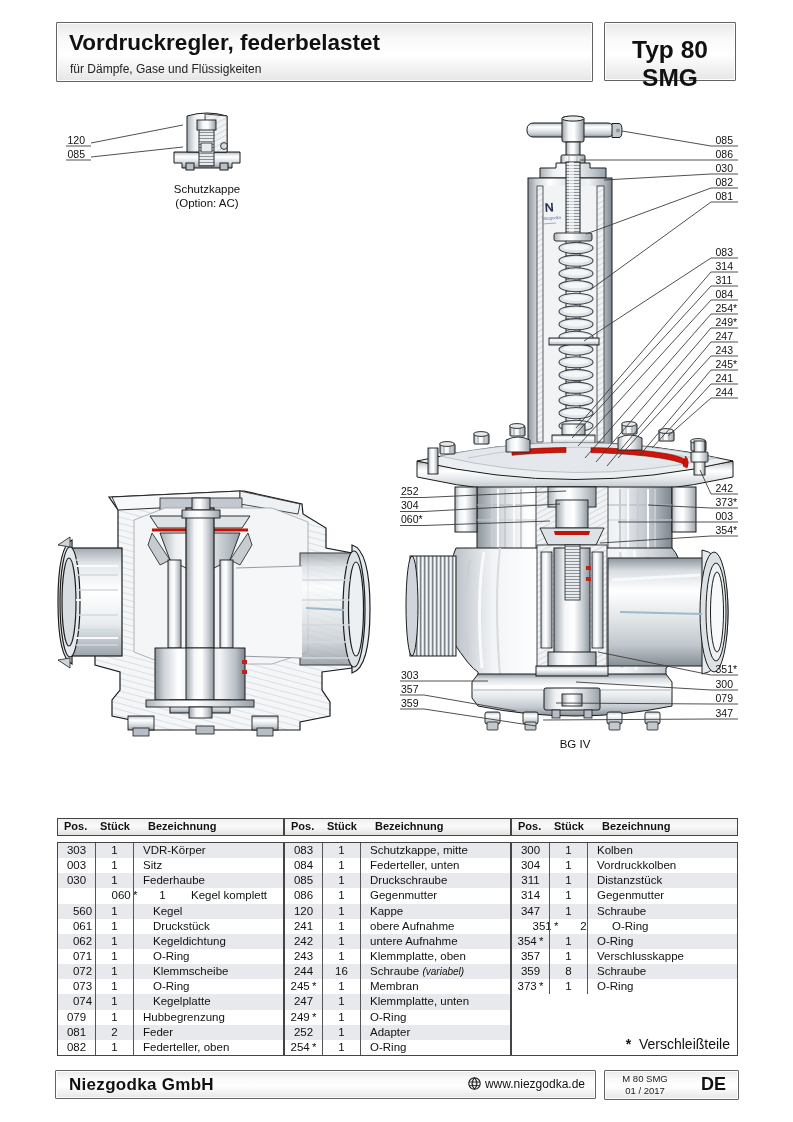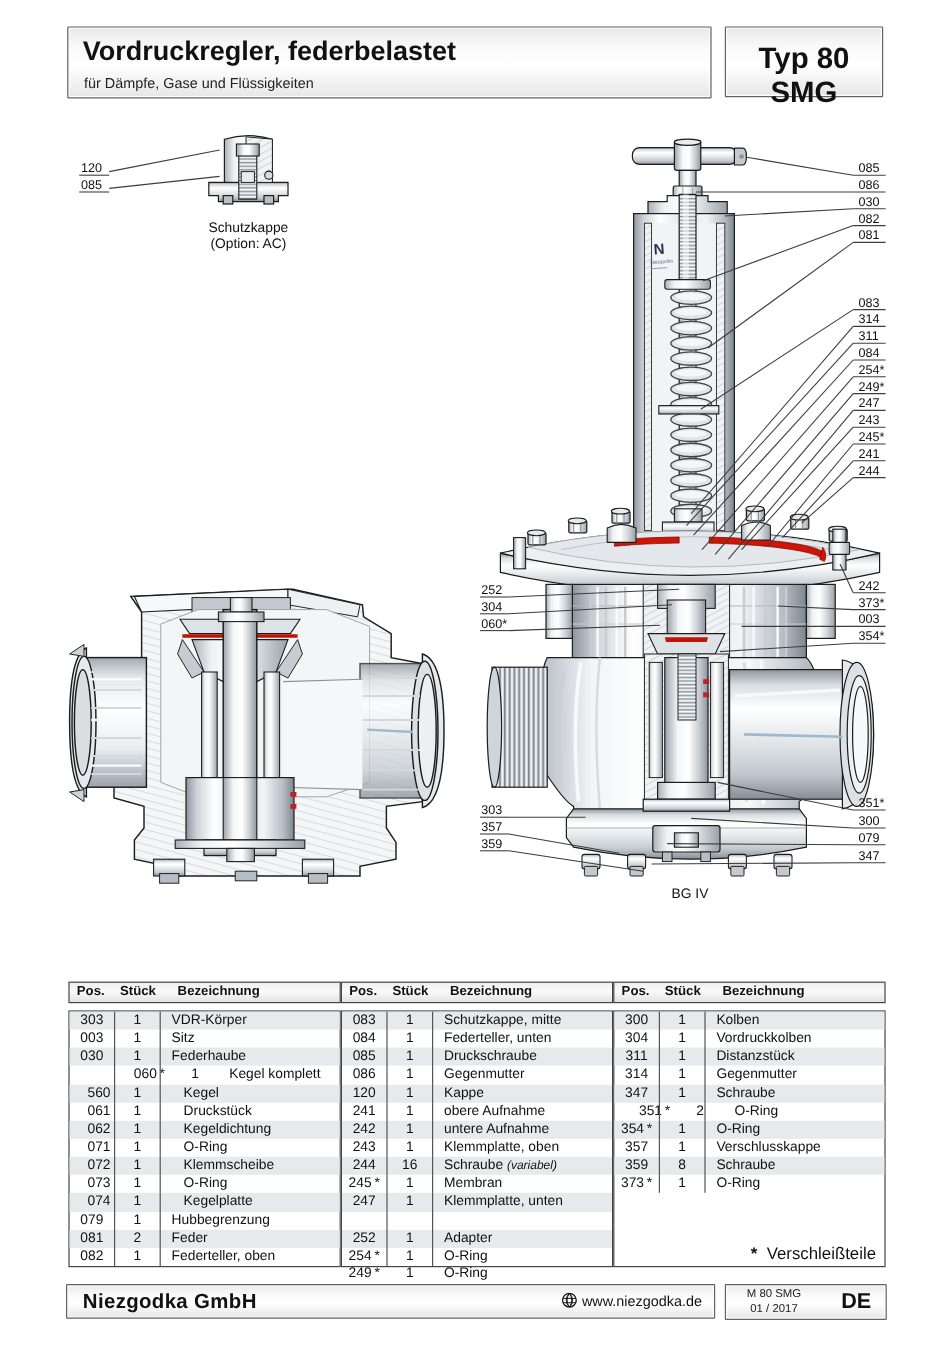--- a/index.html
+++ b/index.html
@@ -571,21 +571,21 @@
     <div class="row" style="top:136.26px;padding-left:24px;">
       <span class="cpos">245 *</span>
       <span class="cstk">1</span>
       <span class="cbez">Membran</span>
     </div>
     <div class="row alt" style="top:151.40px;">
       <span class="cpos">247</span>
       <span class="cstk">1</span>
       <span class="cbez">Klemmplatte, unten</span>
     </div>
-    <div class="row" style="top:166.54px;margin-top:44px;">
+    <div class="row" style="top:166.54px;">
       <span class="cpos">249 *</span>
       <span class="cstk">1</span>
       <span class="cbez">O-Ring</span>
     </div>
     <div class="row alt" style="top:181.68px;">
       <span class="cpos">252</span>
       <span class="cstk">1</span>
       <span class="cbez">Adapter</span>
     </div>
     <div class="row" style="top:196.82px;">

